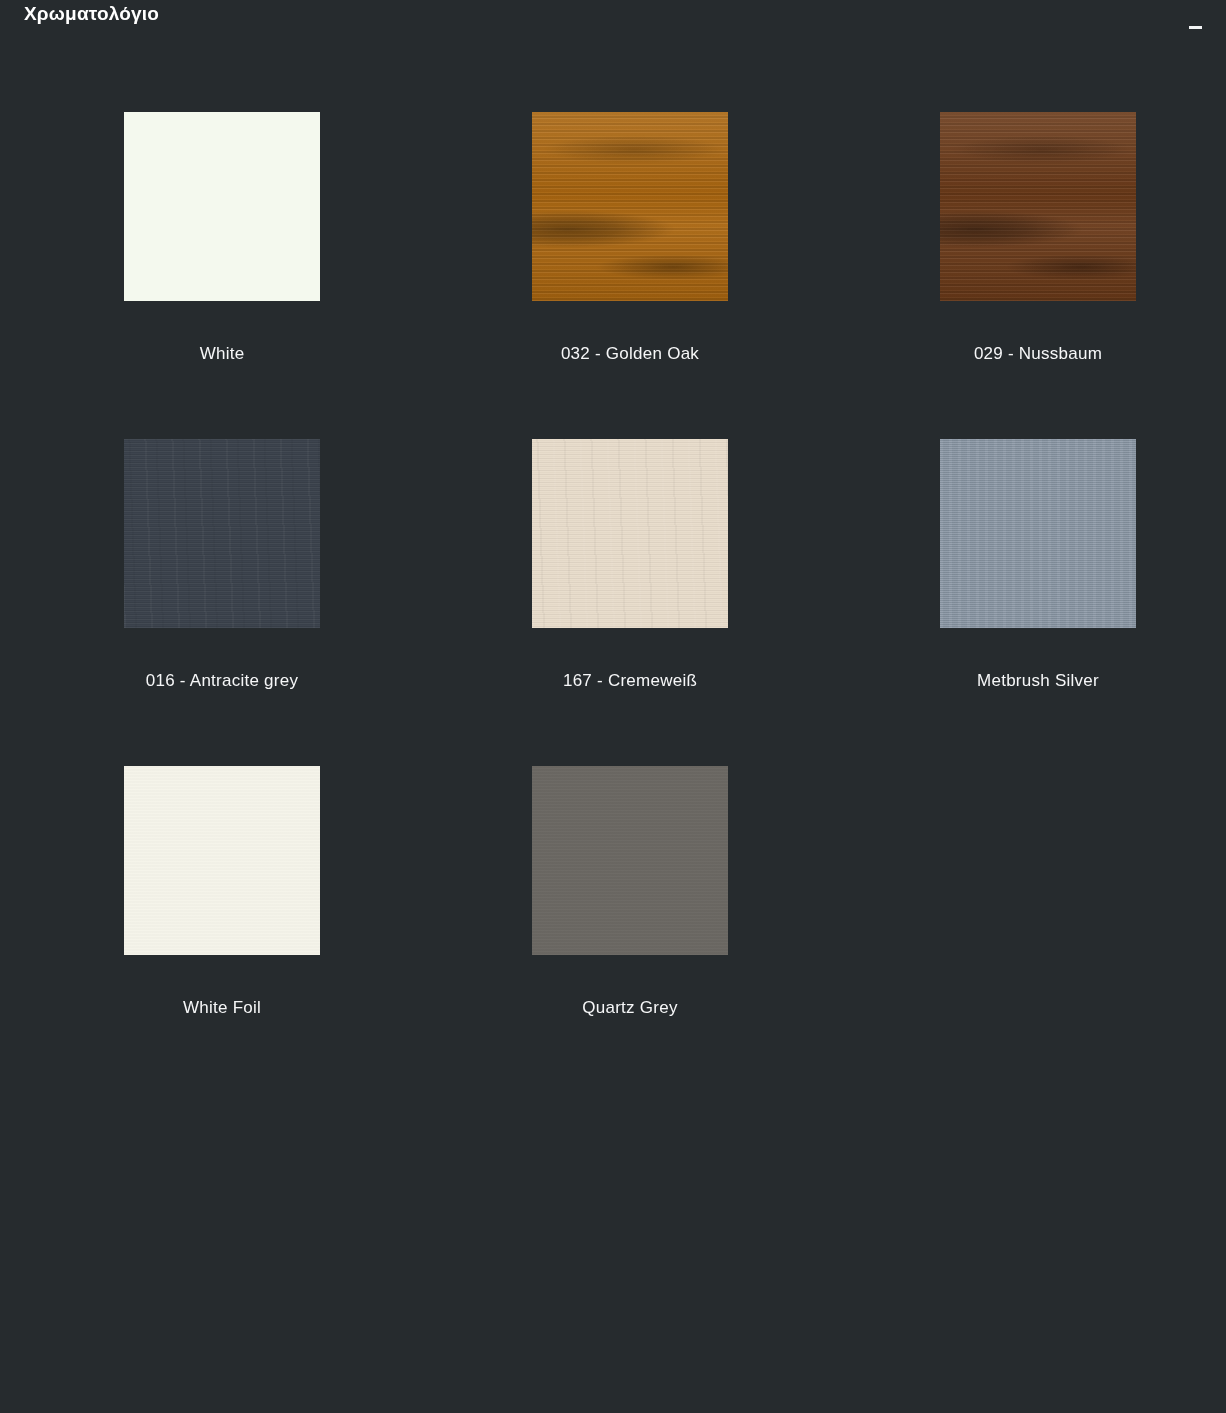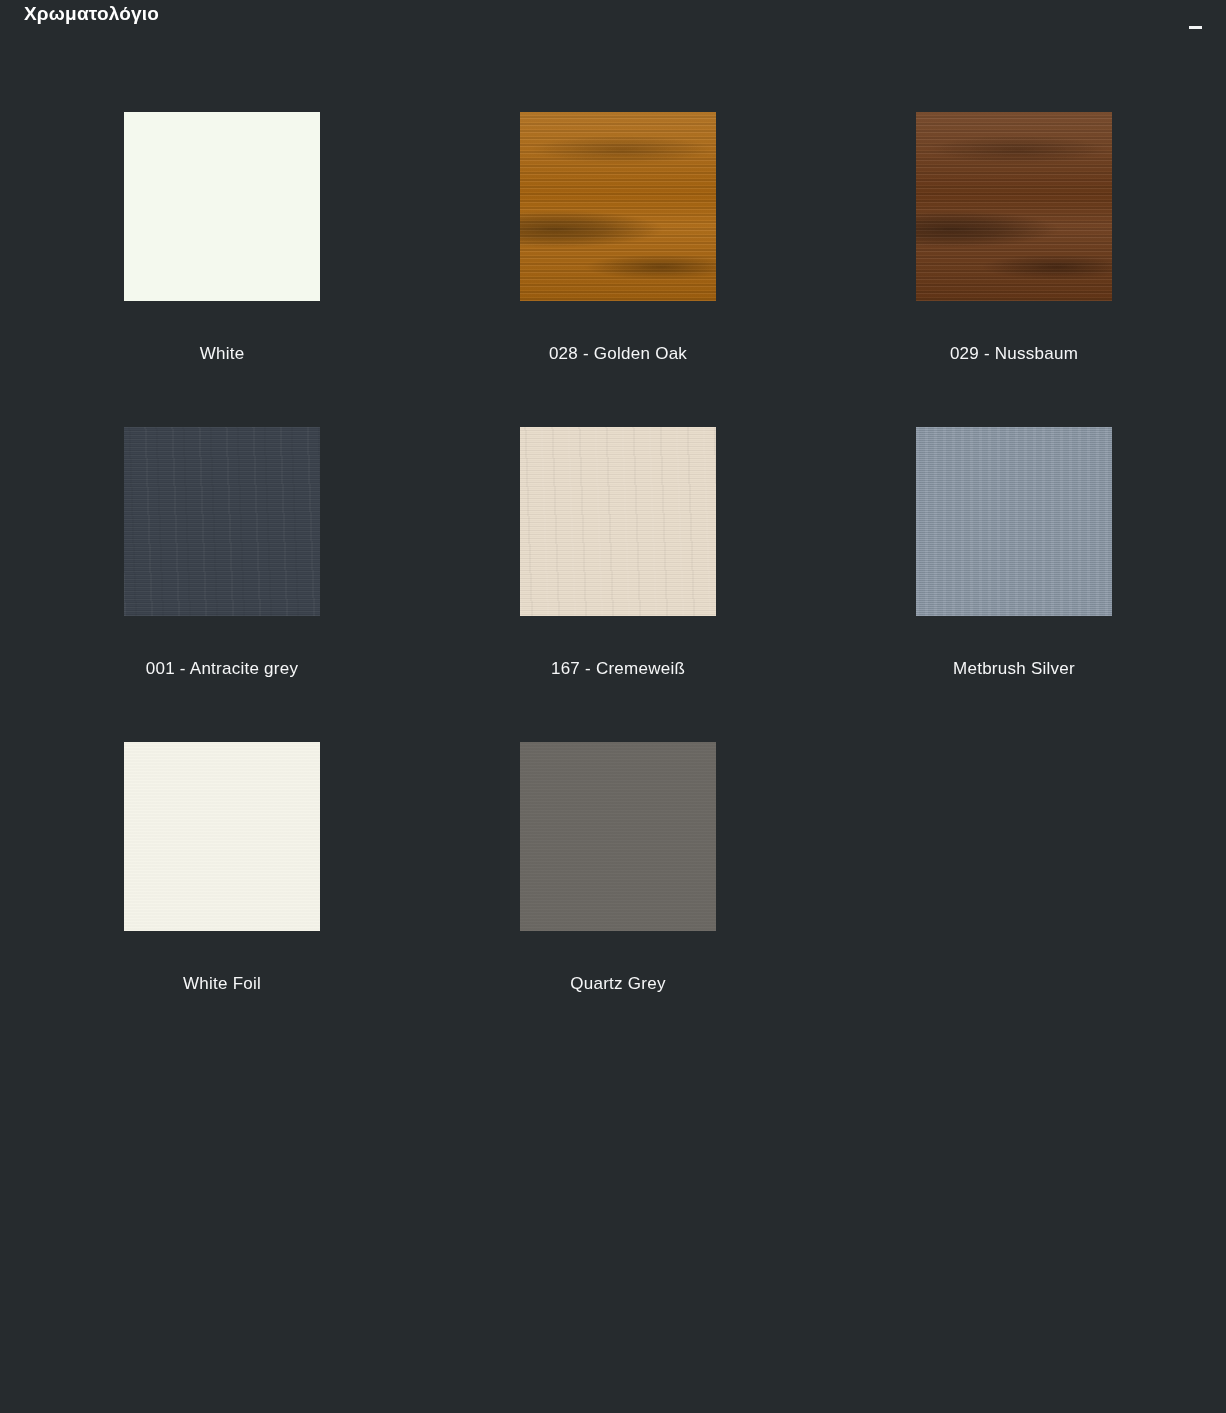--- a/index.html
+++ b/index.html
@@ -60,20 +60,21 @@
   }
 
   
   .swatch-grid {
     padding: 42px 0 0 0;
     display: grid;
     grid-template-columns: repeat(3, 396px);
     justify-content: start;
     margin-left: 124px;
     row-gap: 0;
+    gap: 12px;
   }
 
   .swatch-cell {
     width: 396px;
     height: 315px;
     position: relative;
   }
 
   .swatch-tile {
     width: 196px;
@@ -214,29 +215,29 @@
   </button>
 </div>
 
 <div class="swatch-grid" id="swatch-grid">
     <div class="swatch-cell">
       <div class="swatch-tile grain-none" style="background: rgb(244, 249, 238);"></div>
       <div class="swatch-label">White</div>
     </div>
     <div class="swatch-cell">
       <div class="swatch-tile grain-wood" style="background: rgb(176, 106, 17);"></div>
-      <div class="swatch-label">028 - Golden Oak</div>
+      <div class="swatch-label">032 - Golden Oak</div>
     </div>
     <div class="swatch-cell">
       <div class="swatch-tile grain-wood" style="background: rgb(110, 60, 26);"></div>
       <div class="swatch-label">029 - Nussbaum</div>
     </div>
     <div class="swatch-cell">
       <div class="swatch-tile grain-fine" style="background: rgb(58, 65, 75);"></div>
-      <div class="swatch-label">001 - Antracite grey</div>
+      <div class="swatch-label">016 - Antracite grey</div>
     </div>
     <div class="swatch-cell">
       <div class="swatch-tile grain-fine" style="background: rgb(232, 220, 203);"></div>
       <div class="swatch-label">167 - Cremeweiß</div>
     </div>
     <div class="swatch-cell">
       <div class="swatch-tile grain-metal" style="background: rgb(138, 151, 165);"></div>
       <div class="swatch-label">Metbrush Silver</div>
     </div>
     <div class="swatch-cell">

